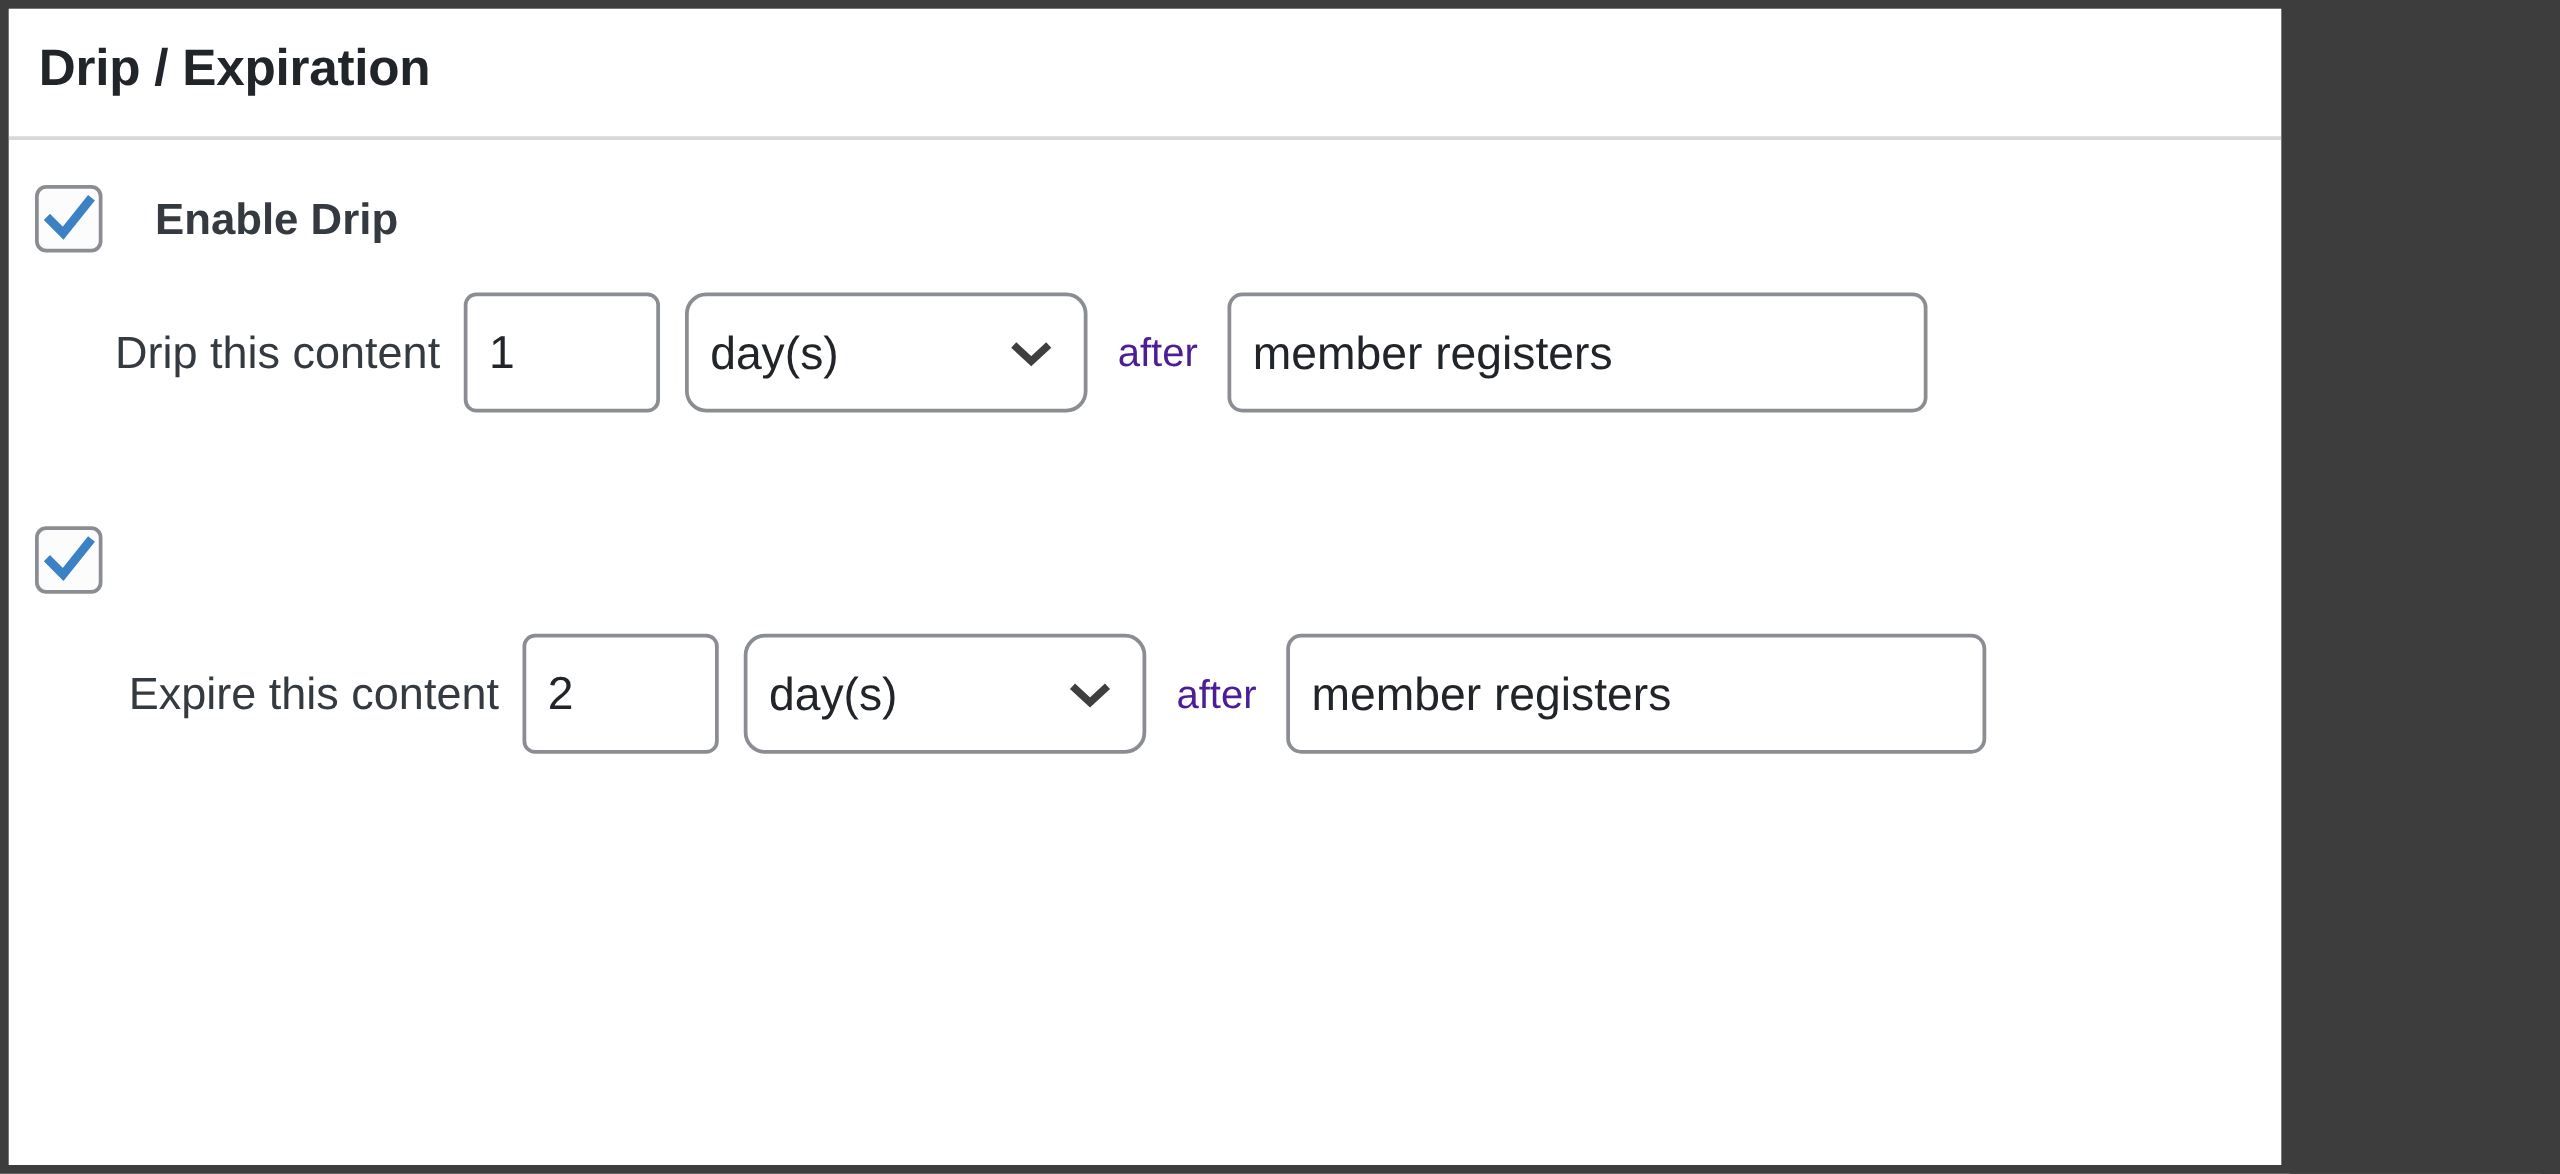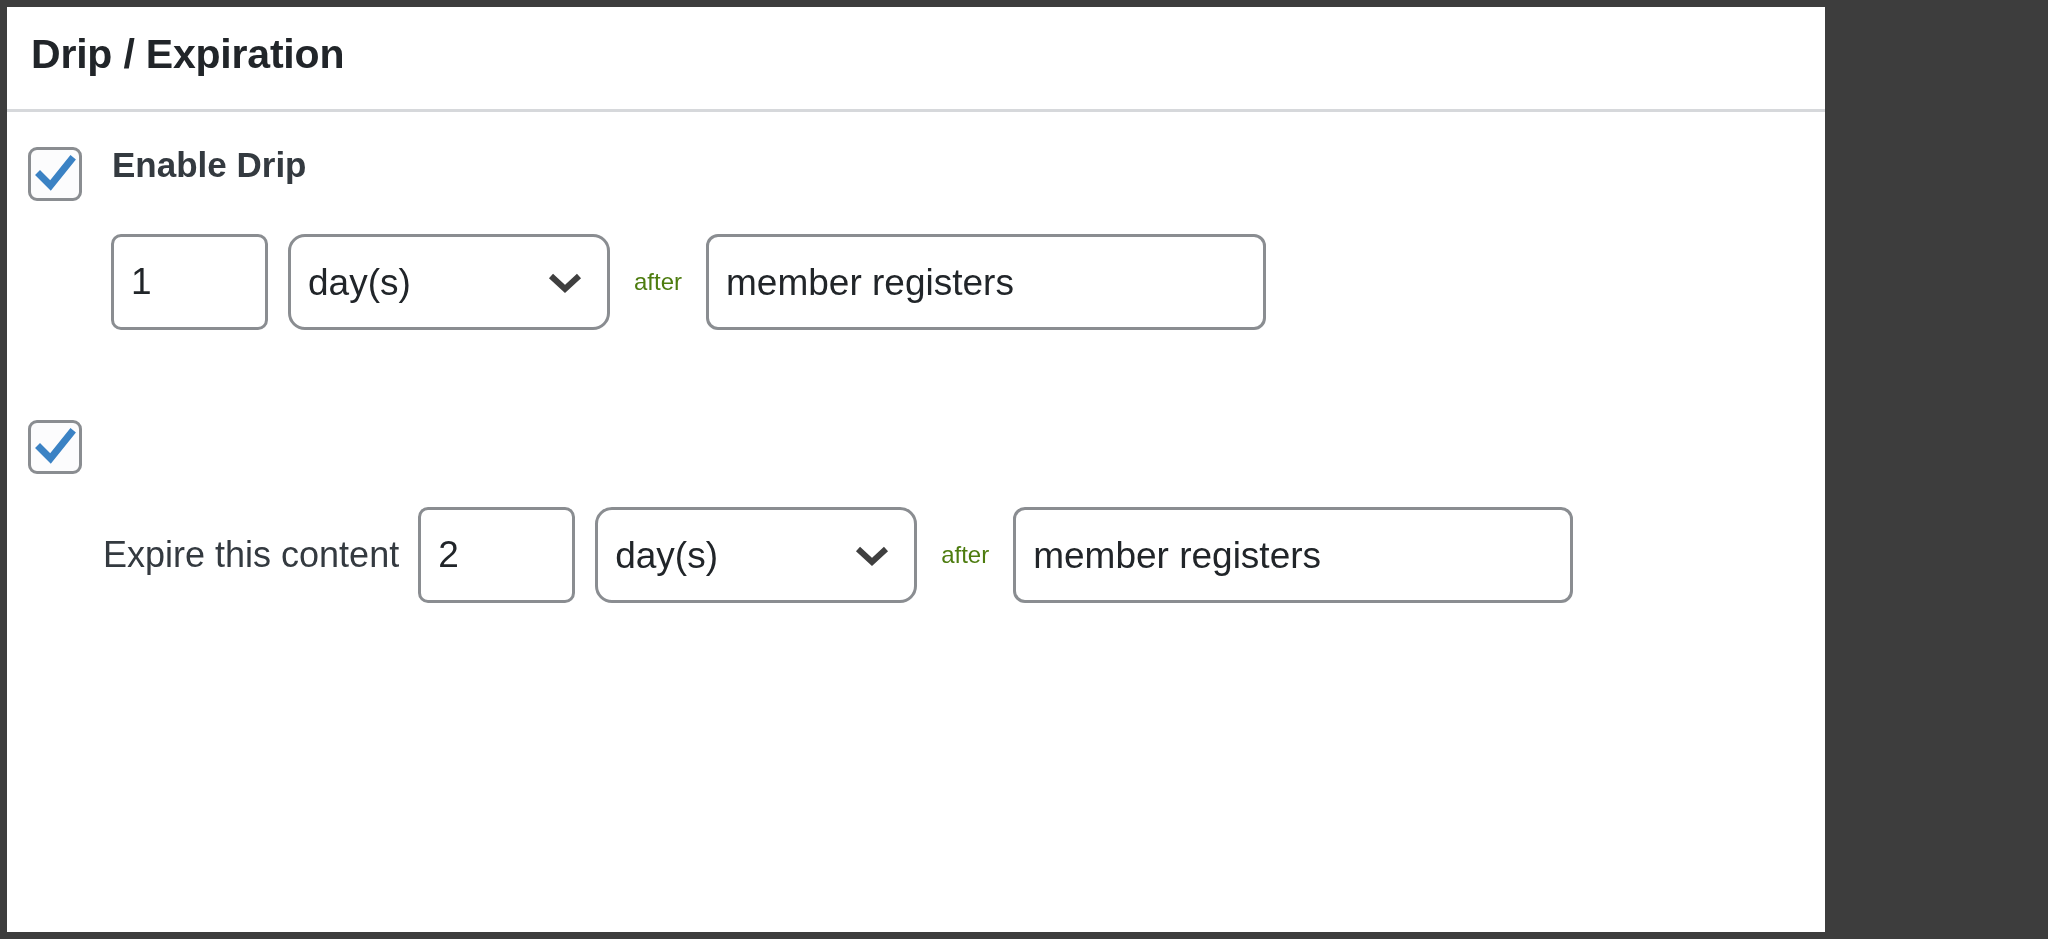--- a/index.html
+++ b/index.html
@@ -63,21 +63,23 @@
     right: 0;
     bottom: 0;
     background: #ffffff;
   }
 
   
   .check-row {
     position: absolute;
     left: 21px;
     display: flex;
+    align-items: center;
     height: 56px;
+    gap: 12px;
   }
   .check-row.drip       { top: 35px; }
   .check-row.expiration { top: 308px; }
 
   .checkbox {
     position: relative;
     width: 54px;
     height: 54px;
     flex: 0 0 54px;
     box-sizing: border-box;
@@ -166,22 +168,22 @@
     top: 50%;
     transform: translateY(-50%);
     width: 40px;
     height: 24px;
     display: block;
   }
 
   .after-text {
     margin-left: 24px;
     margin-right: 4px;
-    font-size: 24px;
-    color: #4d7c0f;
+    font-size: 32px;
+    color: #4c1d95;
     line-height: 1;
   }
 </style>
 </head>
 <body>
 
 <div class="panel">
   <div class="panel-inner">
 
     <div class="card-header">
@@ -193,20 +195,21 @@
       <div class="check-row drip">
         <span class="checkbox">
           <svg viewBox="0 0 46 46">
             <path d="M8 24 L18.5 34.5 L39 9" fill="none" stroke="#3b82c4" stroke-width="7" stroke-linecap="square" stroke-linejoin="miter"></path>
           </svg>
         </span>
         <span class="check-label">Enable Drip</span>
       </div>
 
       <div class="field-row drip">
+        <span class="field-text">Drip this content</span>
 
         <input class="num-input" type="text" value="1" style="">
 
         <div class="select-wrap unit">
           <span class="select-value">day(s)</span>
           <svg class="chevron" viewBox="0 0 40 24">
             <path d="M6 6 L20 19 L34 6" fill="none" stroke="#3f3f3f" stroke-width="6" stroke-linecap="butt" stroke-linejoin="miter"></path>
           </svg>
         </div>
 

